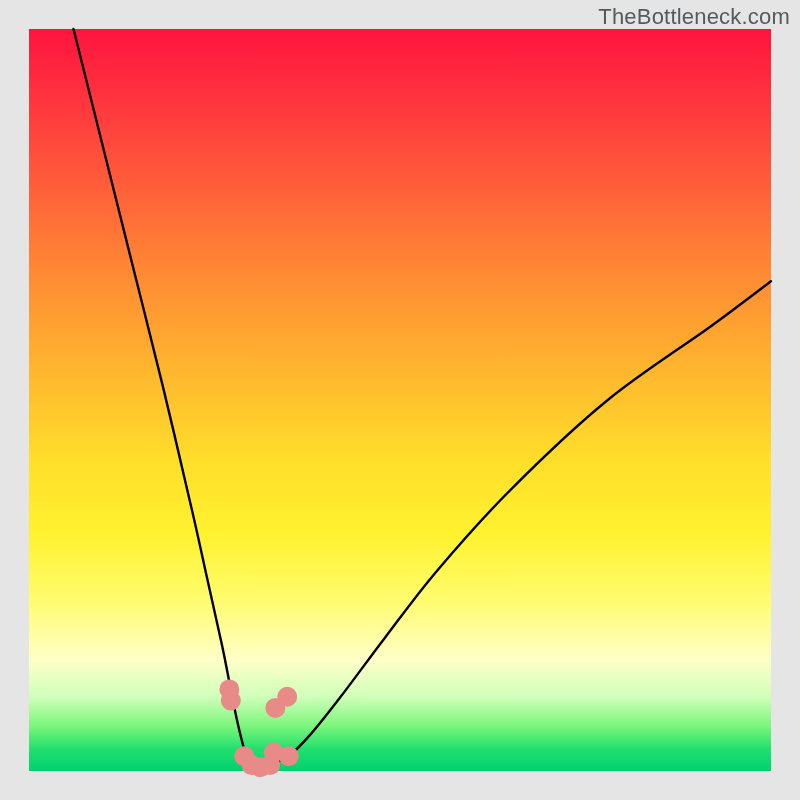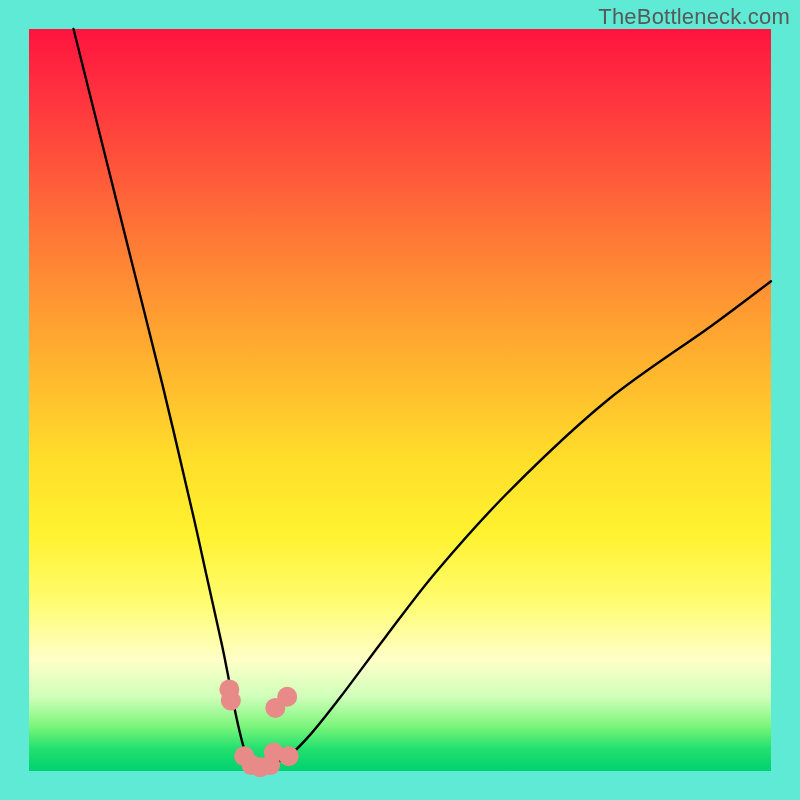--- a/index.html
+++ b/index.html
@@ -10,21 +10,21 @@
     background: #000;
     overflow: hidden;
     font-family: Arial, Helvetica, sans-serif;
   }
   .frame {
     position: absolute;
     left: 0;
     top: 0;
     width: 800px;
     height: 800px;
-    background: #5eead4;
+    background: #e5e5e5;
   }
   .plot {
     position: absolute;
     left: 29px;
     top: 29px;
     width: 742px;
     height: 742px;
     
     background: linear-gradient(
       to bottom,

